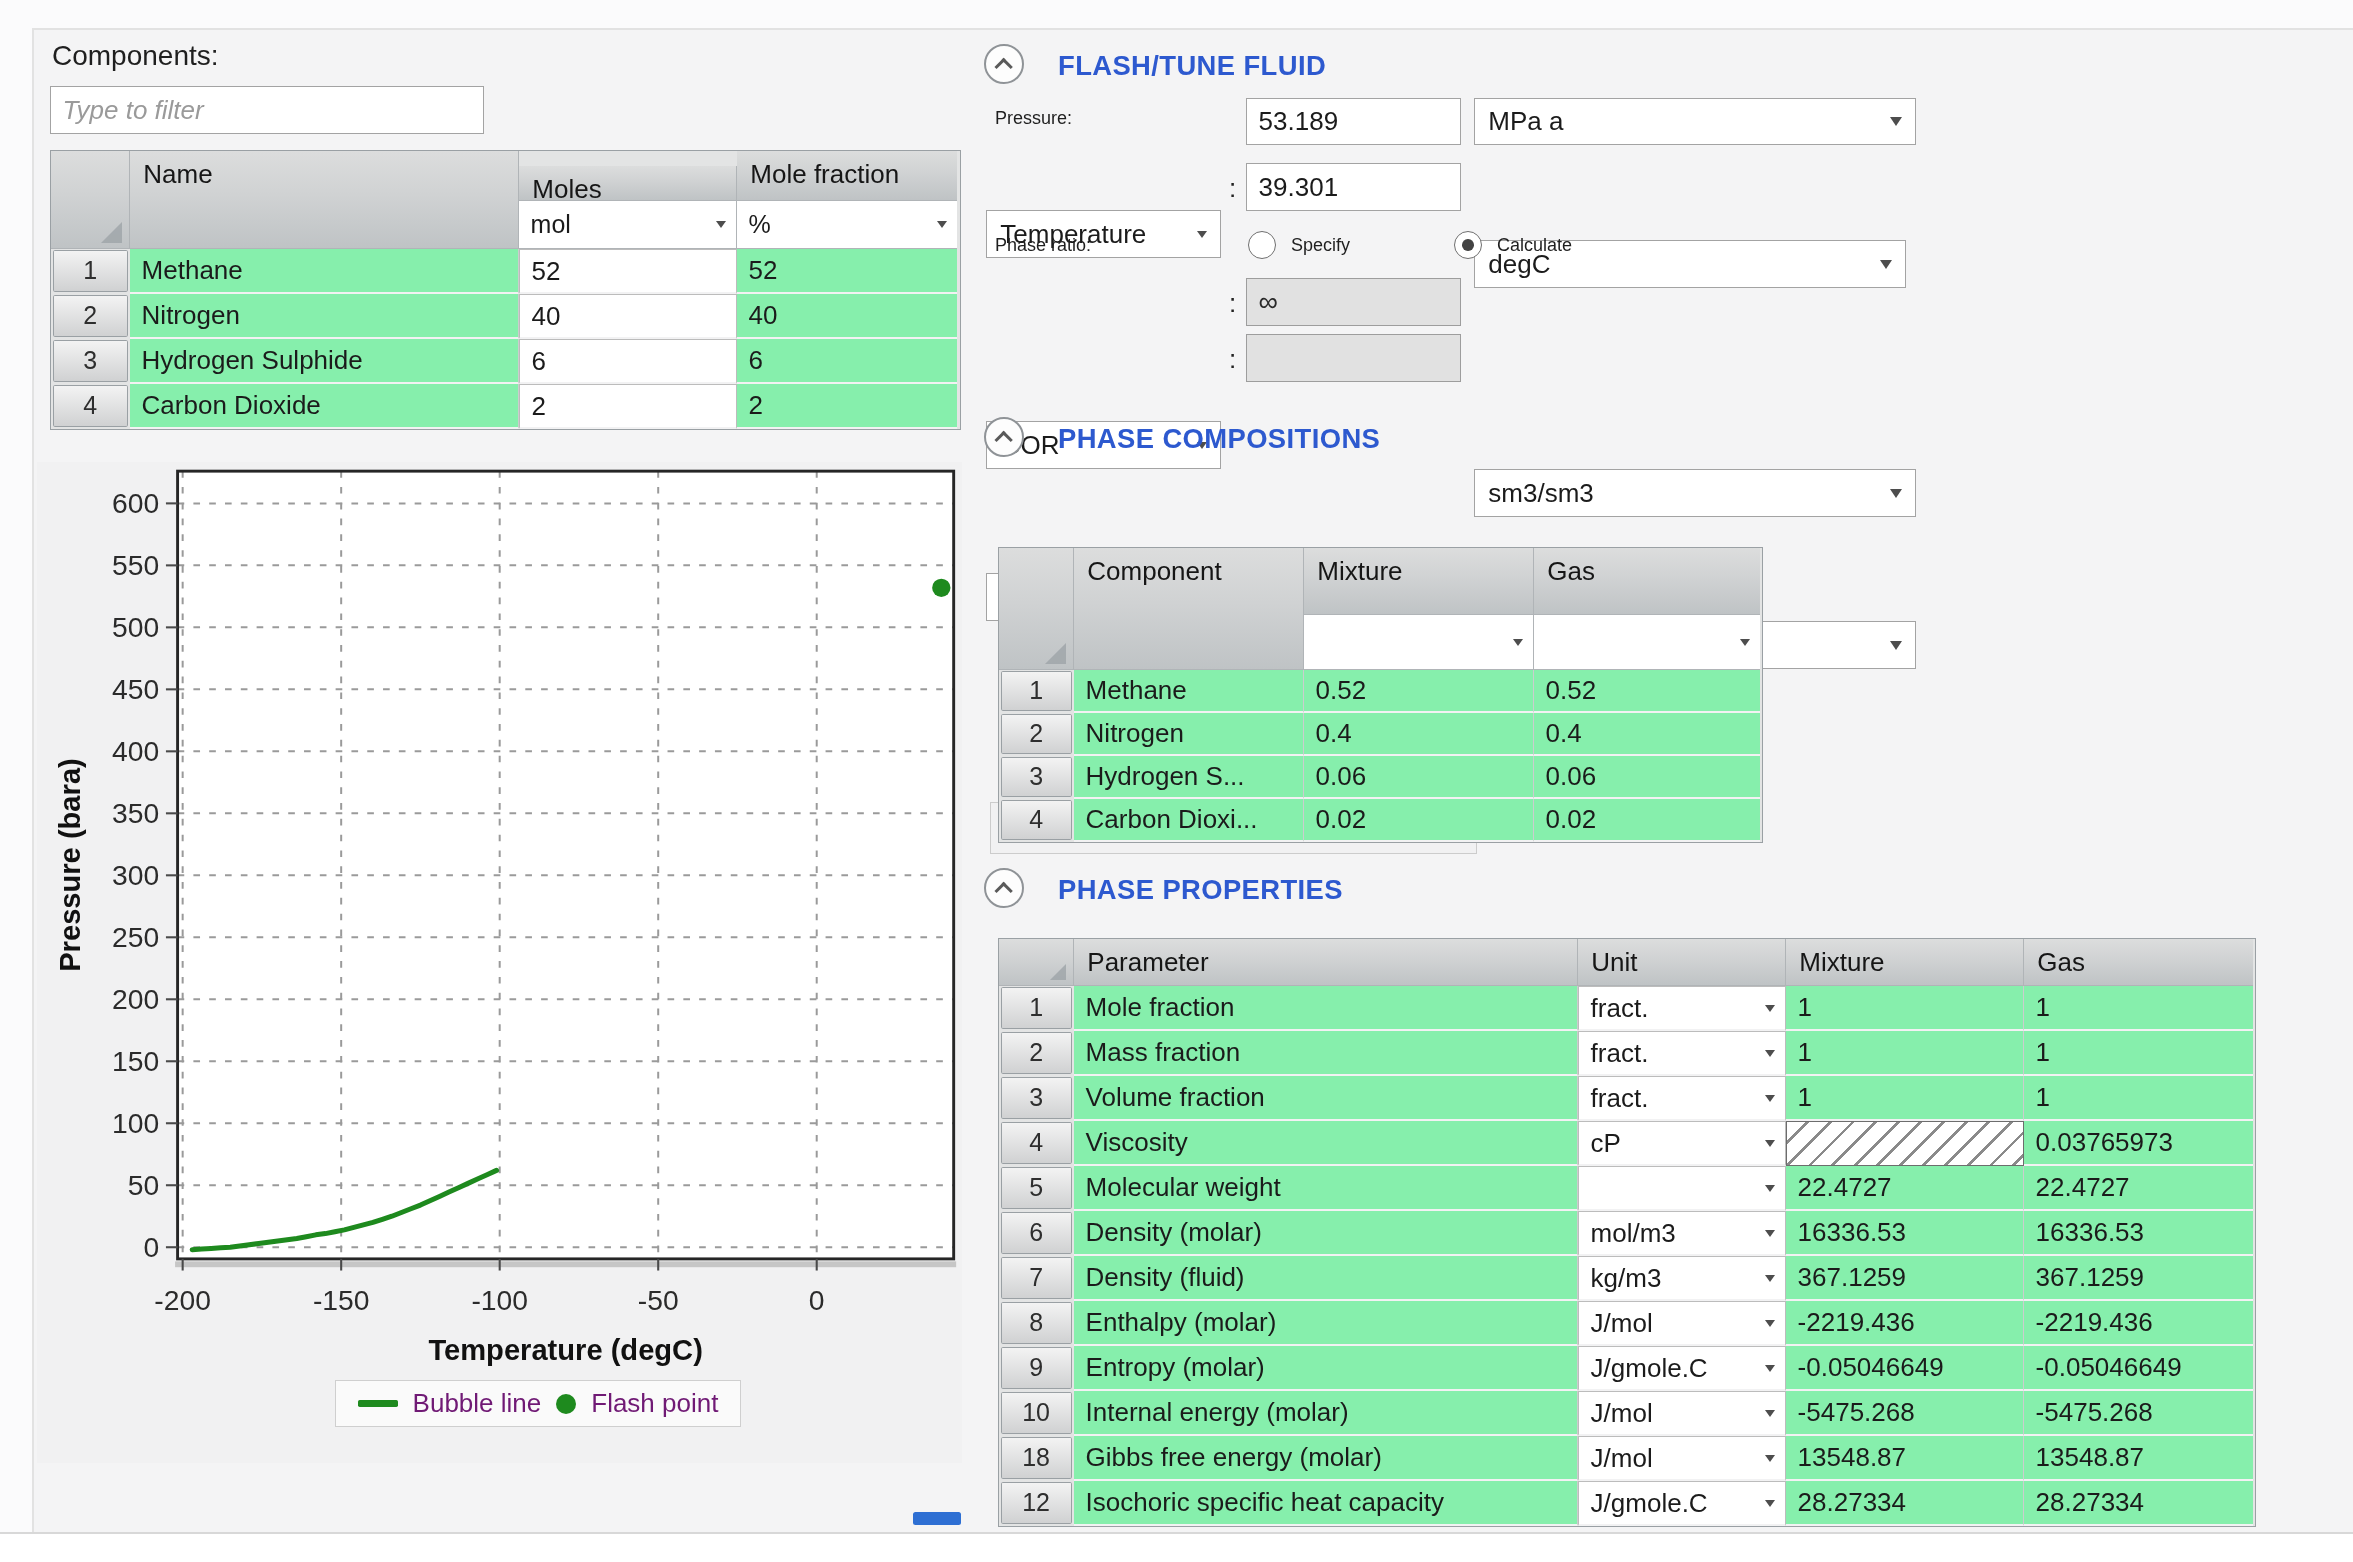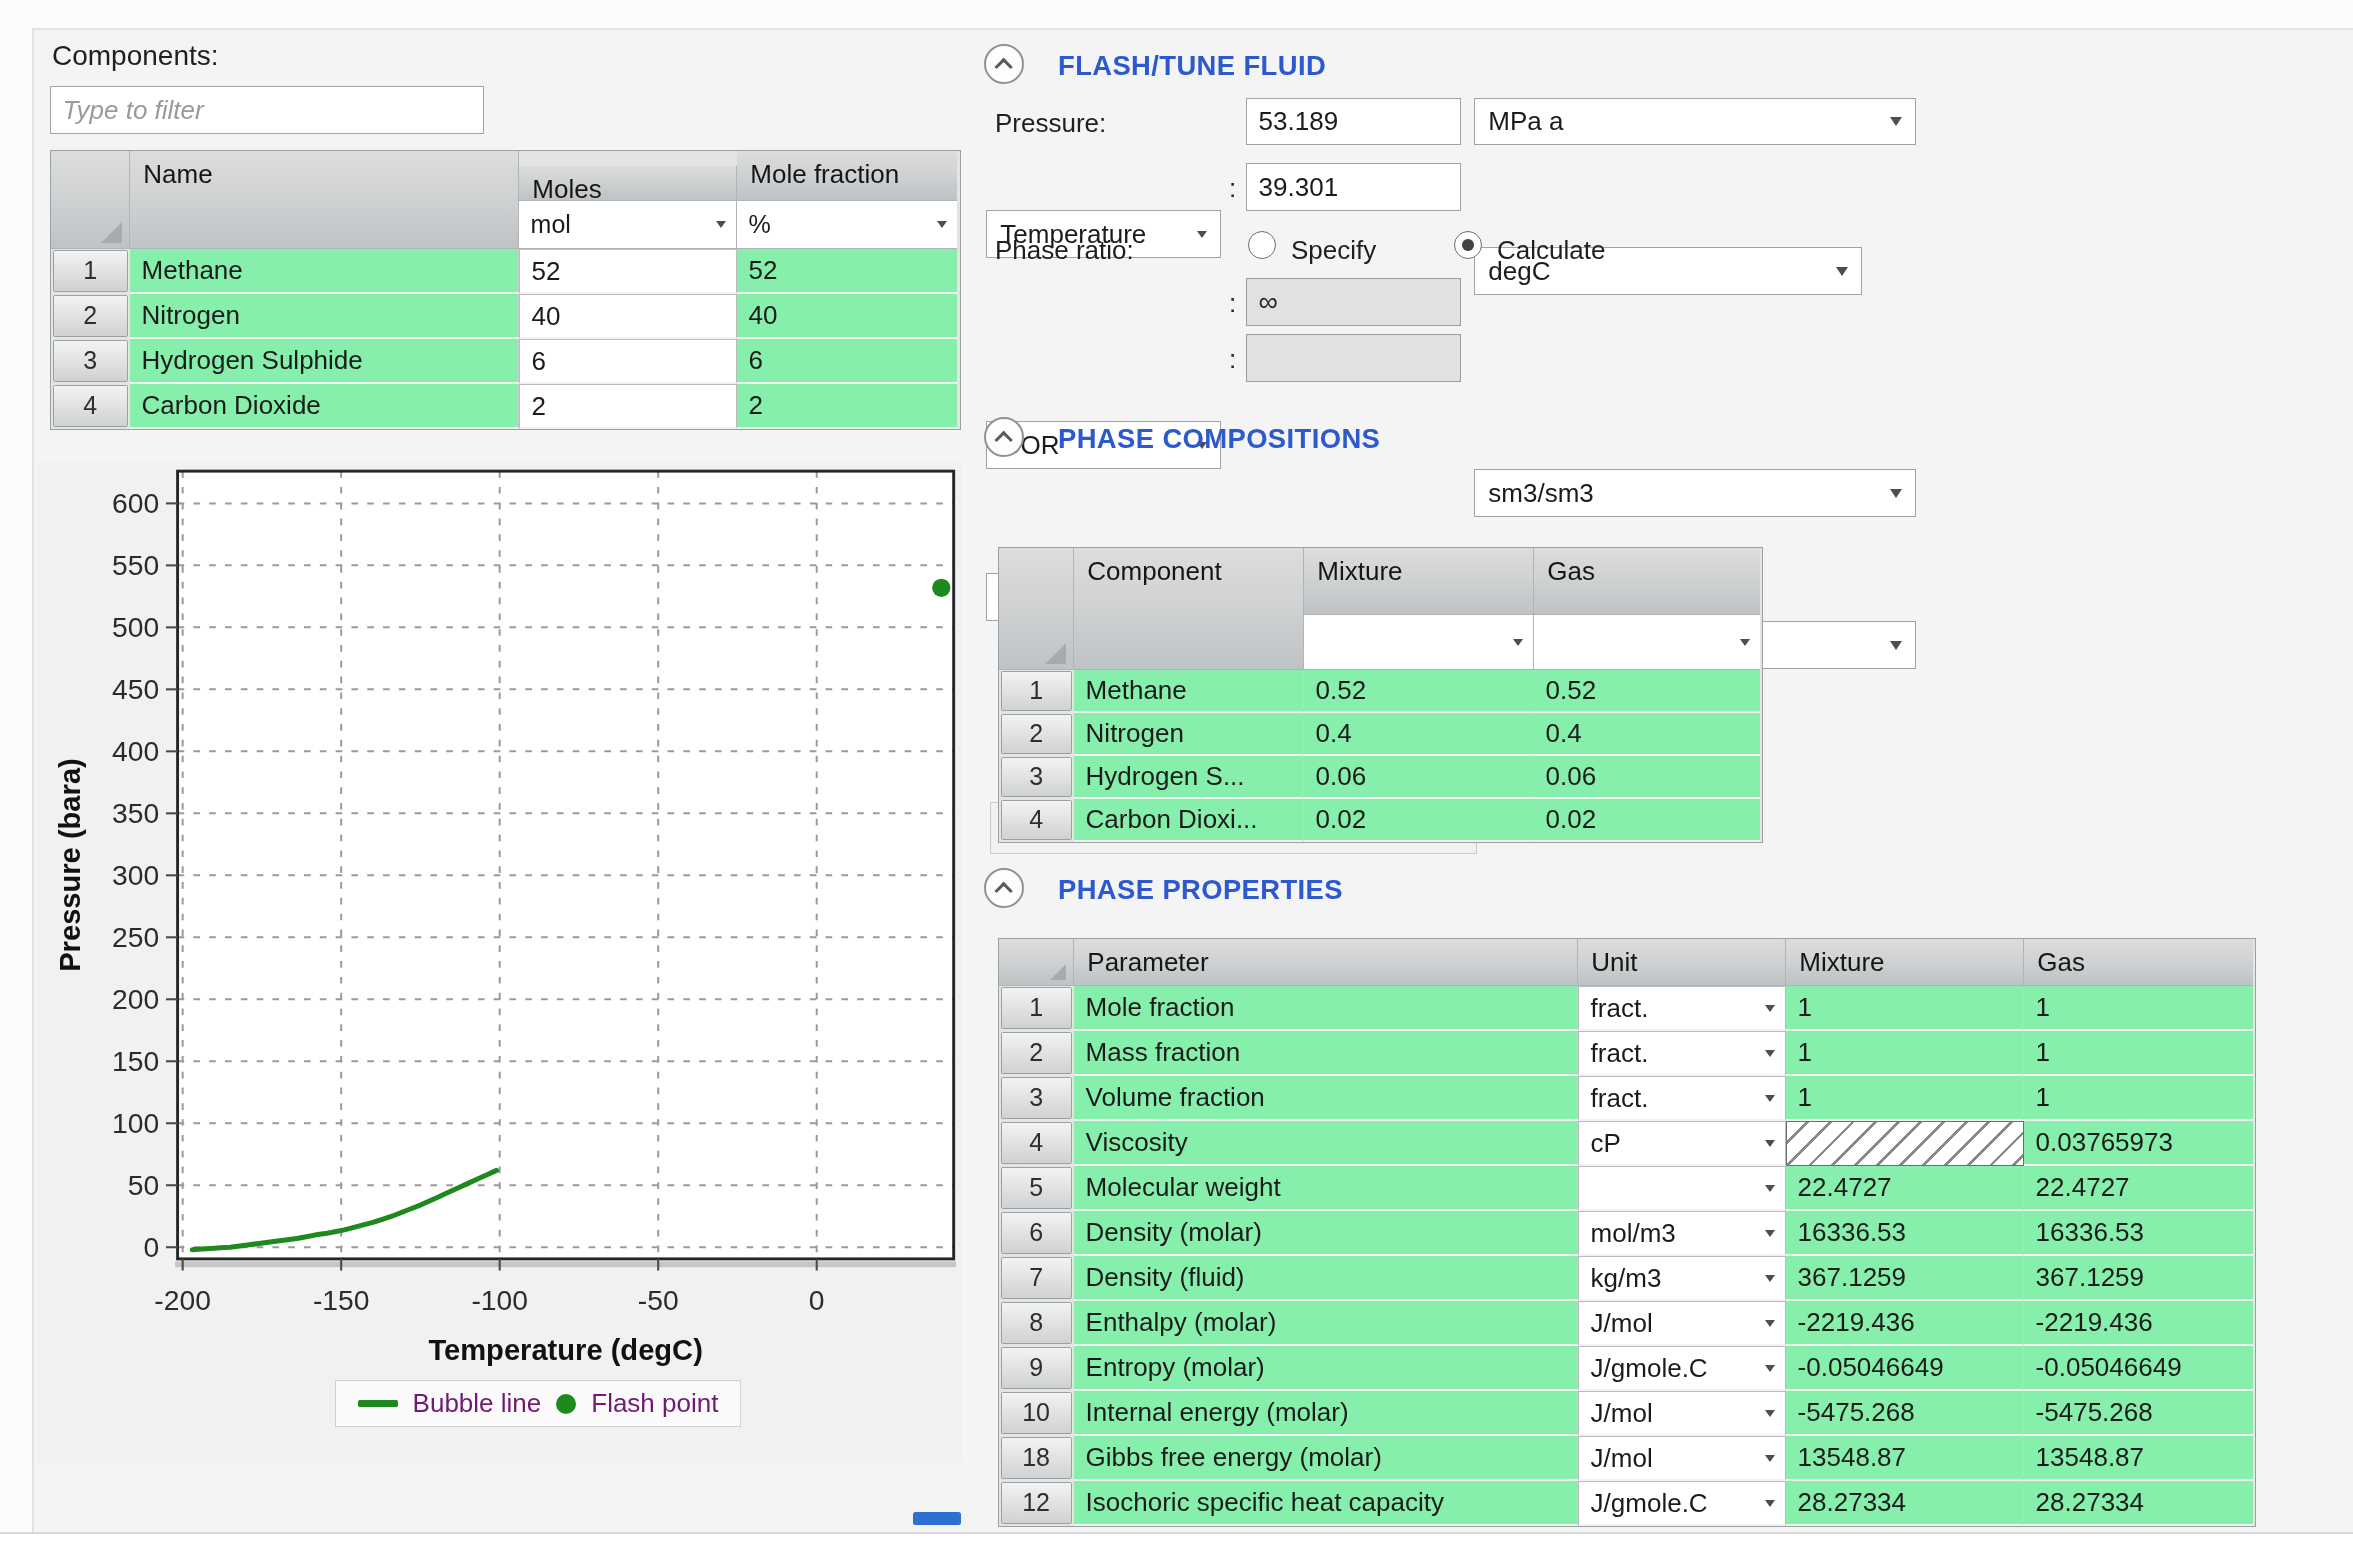--- a/index.html
+++ b/index.html
@@ -9,21 +9,21 @@
   .abs { position:absolute; }
 
   
   .frame-top { left:32px; top:28px; width:2322px; height:1.7px; background:#e2e2e2; }
   .frame-left { left:32px; top:28px; width:1.7px; height:1504px; background:#e2e2e2; }
   .content-bg { left:33px; top:30px; width:2320px; height:1502px; background:#f4f4f5; }
   .bottom-strip { left:0; top:1532px; width:2354px; height:1.7px; background:#d8d8d8; }
   .below-strip { left:0; top:1534px; width:2354px; height:29px; background:#ffffff; }
 
   
-  .label { font-size:26px; color:#1f1f1f; }
+  .label { font-size:18px; color:#1f1f1f; }
   .section-title { font-size:27.4px; font-weight:bold; color:#2d59cf; letter-spacing:0.4px; }
 
   
   .collapse-circle { width:40px; height:40px; border:2.5px solid #8f9397; border-radius:50%;
     background:#fdfdfd; display:flex; align-items:center; justify-content:center; }
   .chev-up { width:13.3px; height:13.3px; border-top:3.3px solid #5a5a5a; border-left:3.3px solid #5a5a5a;
     transform:rotate(45deg) translate(2.5px,2.5px); }
 
   
   .tinput { background:#fff; border:1.7px solid #a3a3a3; font-size:26px; padding:0 11.6px;
@@ -230,21 +230,21 @@
     <span>MPa a</span>
     <span class="dd-arrow"></span>
   </div>
 
   <div class="abs combo" style="left:986px; top:163px; width:235px; height:48px;">
     <span>Temperature</span>
     <span class="dd-arrow sm"></span>
   </div>
   <div class="abs colon" style="left:1229px; top:173px;">:</div>
   <input class="abs tinput" style="left: 1246px; top: 163px; width: 215px; height: 48px;" value="39.301">
-  <div class="abs combo" style="left:1474px; top:152px; width:388px; height:48px;">
+  <div class="abs combo" style="left:1474px; top:145px; width:432px; height:48px;">
     <span>degC</span>
     <span class="dd-arrow"></span>
   </div>
 
   <div class="abs label" style="left:995px; top:235px;">Phase ratio:</div>
   <div class="abs radio-outer" style="left:1248px; top:231px;"></div>
   <div class="abs label" style="left:1291px; top:235px;">Specify</div>
   <div class="abs radio-outer" style="left:1454px; top:231px;">
     <span class="radio-dot"></span>
   </div>

